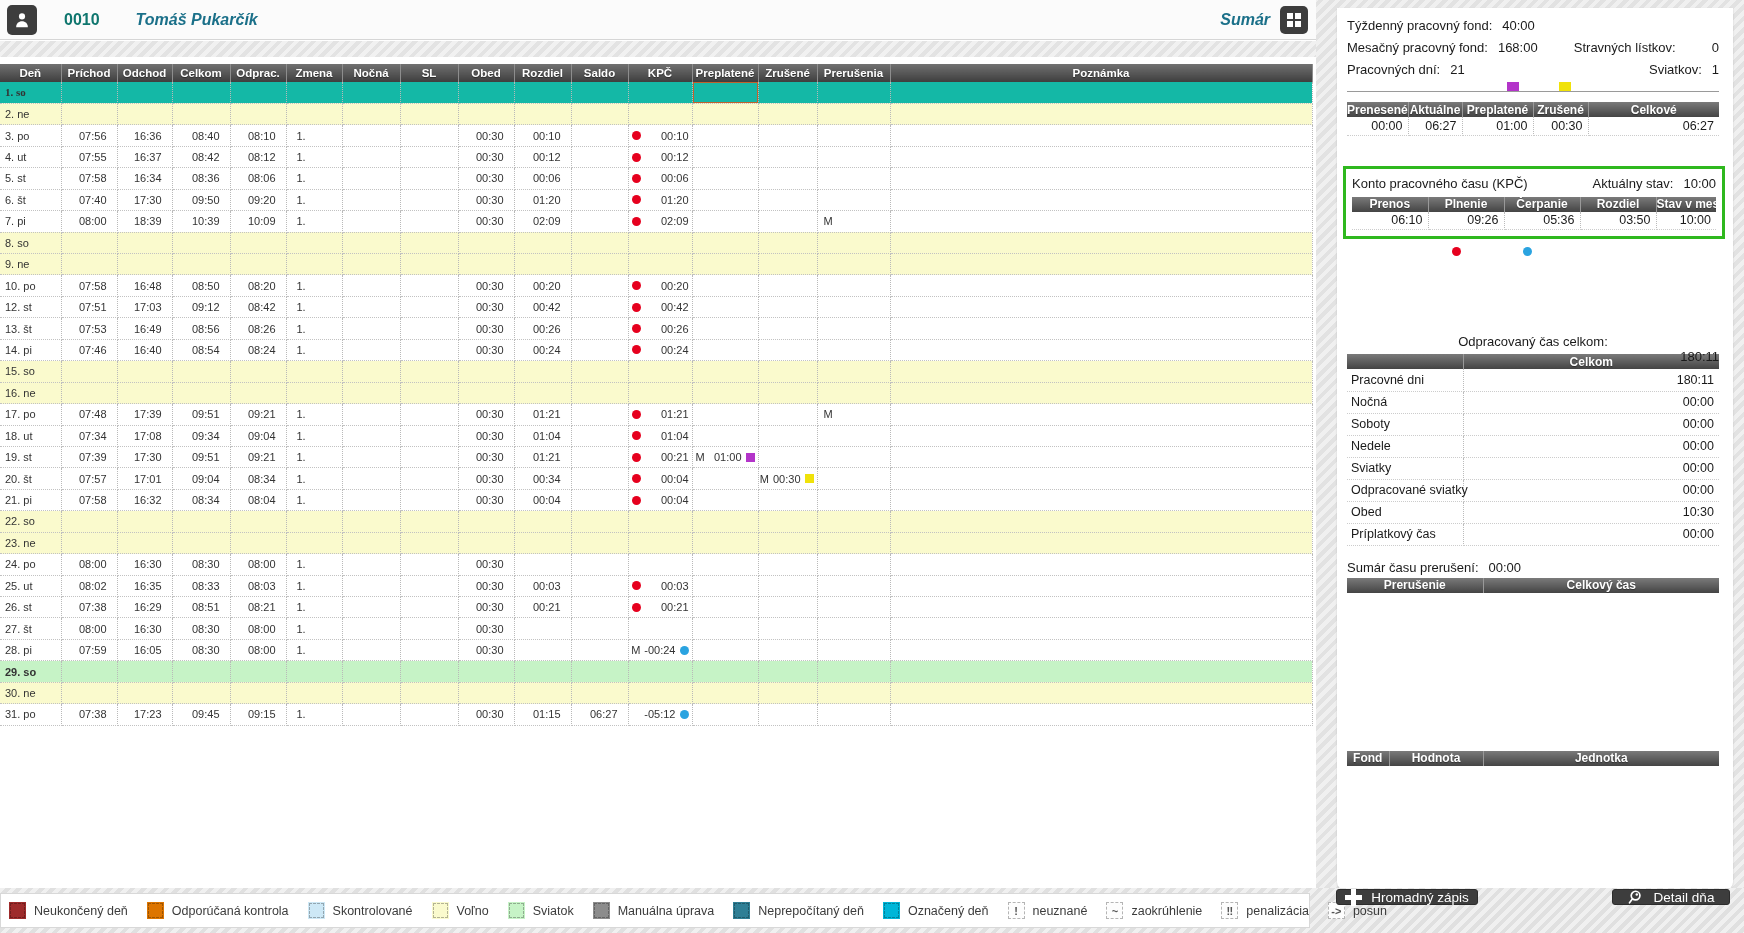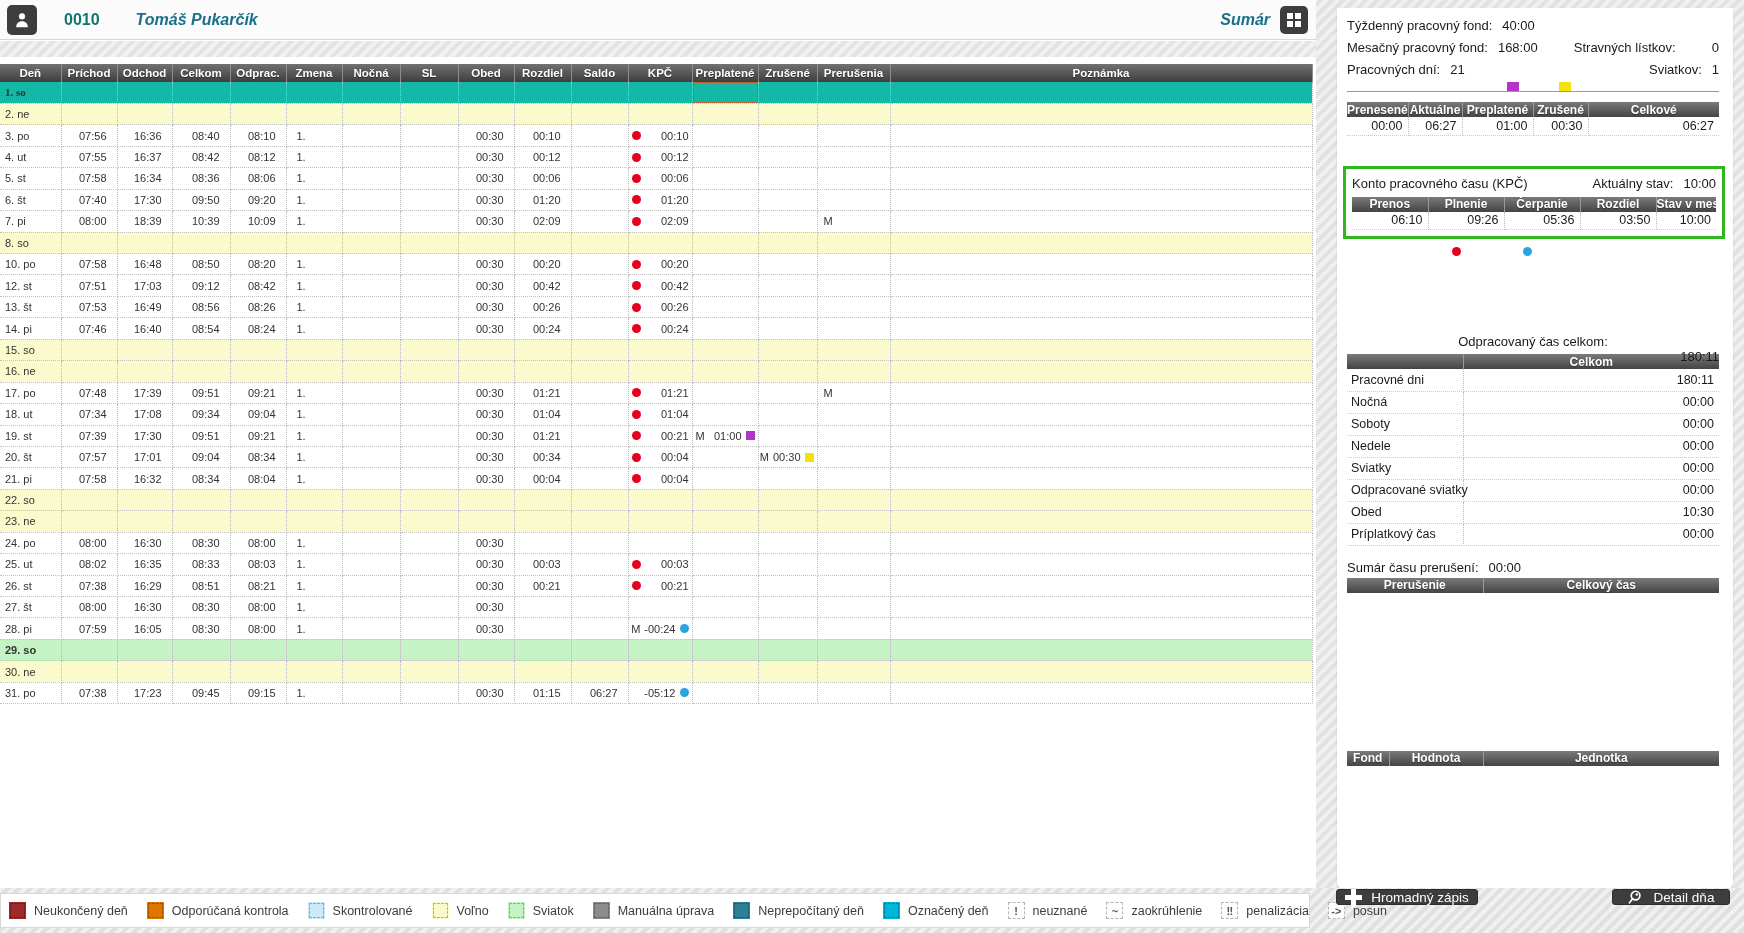--- a/index.html
+++ b/index.html
@@ -334,20 +334,40 @@
               <td class="t-val"></td>
               <td class="t-val"></td>
               <td>
                 <div class="cellflex"></div>
               </td>
               <td></td>
               <td></td>
               <td class="c-prerusenia"></td>
               <td></td>
             </tr>
+            <tr class="weekend">
+              <td class="c-den">9. ne</td>
+              <td class="t-val"></td>
+              <td class="t-val"></td>
+              <td class="t-val"></td>
+              <td class="t-val"></td>
+              <td class="c-zmena"></td>
+              <td class="t-val"></td>
+              <td class="t-val"></td>
+              <td class="t-val"></td>
+              <td class="t-val"></td>
+              <td class="t-val"></td>
+              <td>
+                <div class="cellflex"></div>
+              </td>
+              <td></td>
+              <td></td>
+              <td class="c-prerusenia"></td>
+              <td></td>
+            </tr>
             <tr class="work">
               <td class="c-den">10. po</td>
               <td class="t-val">07:58</td>
               <td class="t-val">16:48</td>
               <td class="t-val">08:50</td>
               <td class="t-val">08:20</td>
               <td class="c-zmena">1.</td>
               <td class="t-val"></td>
               <td class="t-val"></td>
               <td class="t-val">00:30</td>

